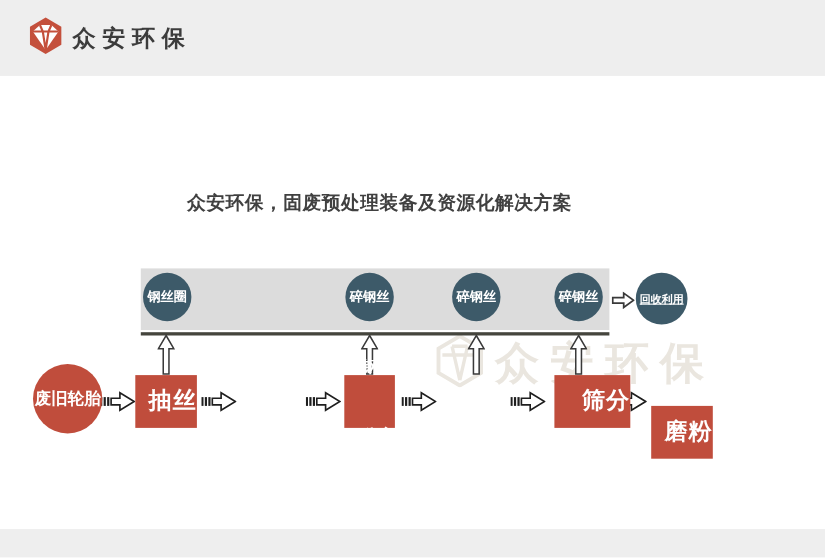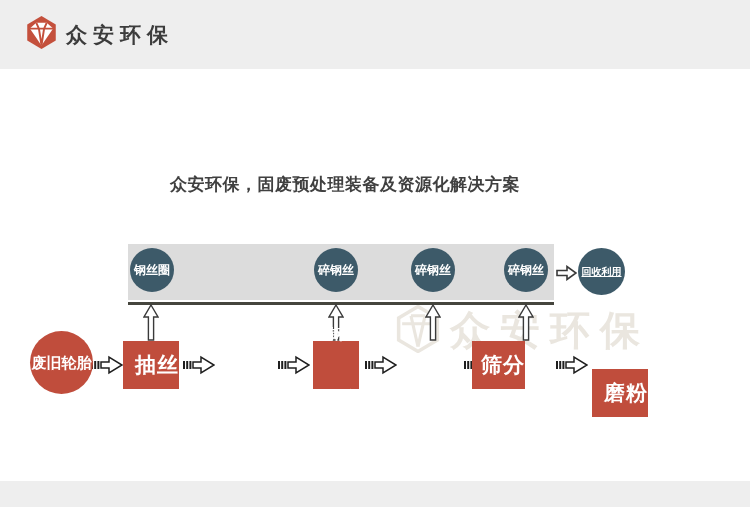--- a/index.html
+++ b/index.html
@@ -175,21 +175,21 @@
   </span>
 
   <span class="conn" style="left:464px;">
     <svg width="32" height="20" viewBox="0 0 32 20">
       <rect x="0" y="6" width="2" height="8" fill="#1f1f1f"></rect>
         <rect x="3.2" y="6" width="2" height="8" fill="#1f1f1f"></rect>
         <rect x="6.4" y="6" width="2" height="8" fill="#1f1f1f"></rect>
       <polygon points="10,7 18,7 18,2 31,10 18,18 18,13 10,13" fill="#ffffff" stroke="#1f1f1f" stroke-width="1.5"></polygon>
     </svg>
   </span>
-  <div class="step-box" style="left:472px;width:53px;">
+  <div class="step-box" style="left:504px;width:53px;padding-left:16px;">
     <span>筛分</span>
   </div>
 
   <span class="conn" style="left:556px;">
     <svg width="32" height="20" viewBox="0 0 32 20">
       <rect x="0" y="6" width="2" height="8" fill="#1f1f1f"></rect>
         <rect x="3.2" y="6" width="2" height="8" fill="#1f1f1f"></rect>
         <rect x="6.4" y="6" width="2" height="8" fill="#1f1f1f"></rect>
       <polygon points="10,7 18,7 18,2 31,10 18,18 18,13 10,13" fill="#ffffff" stroke="#1f1f1f" stroke-width="1.5"></polygon>
     </svg>

